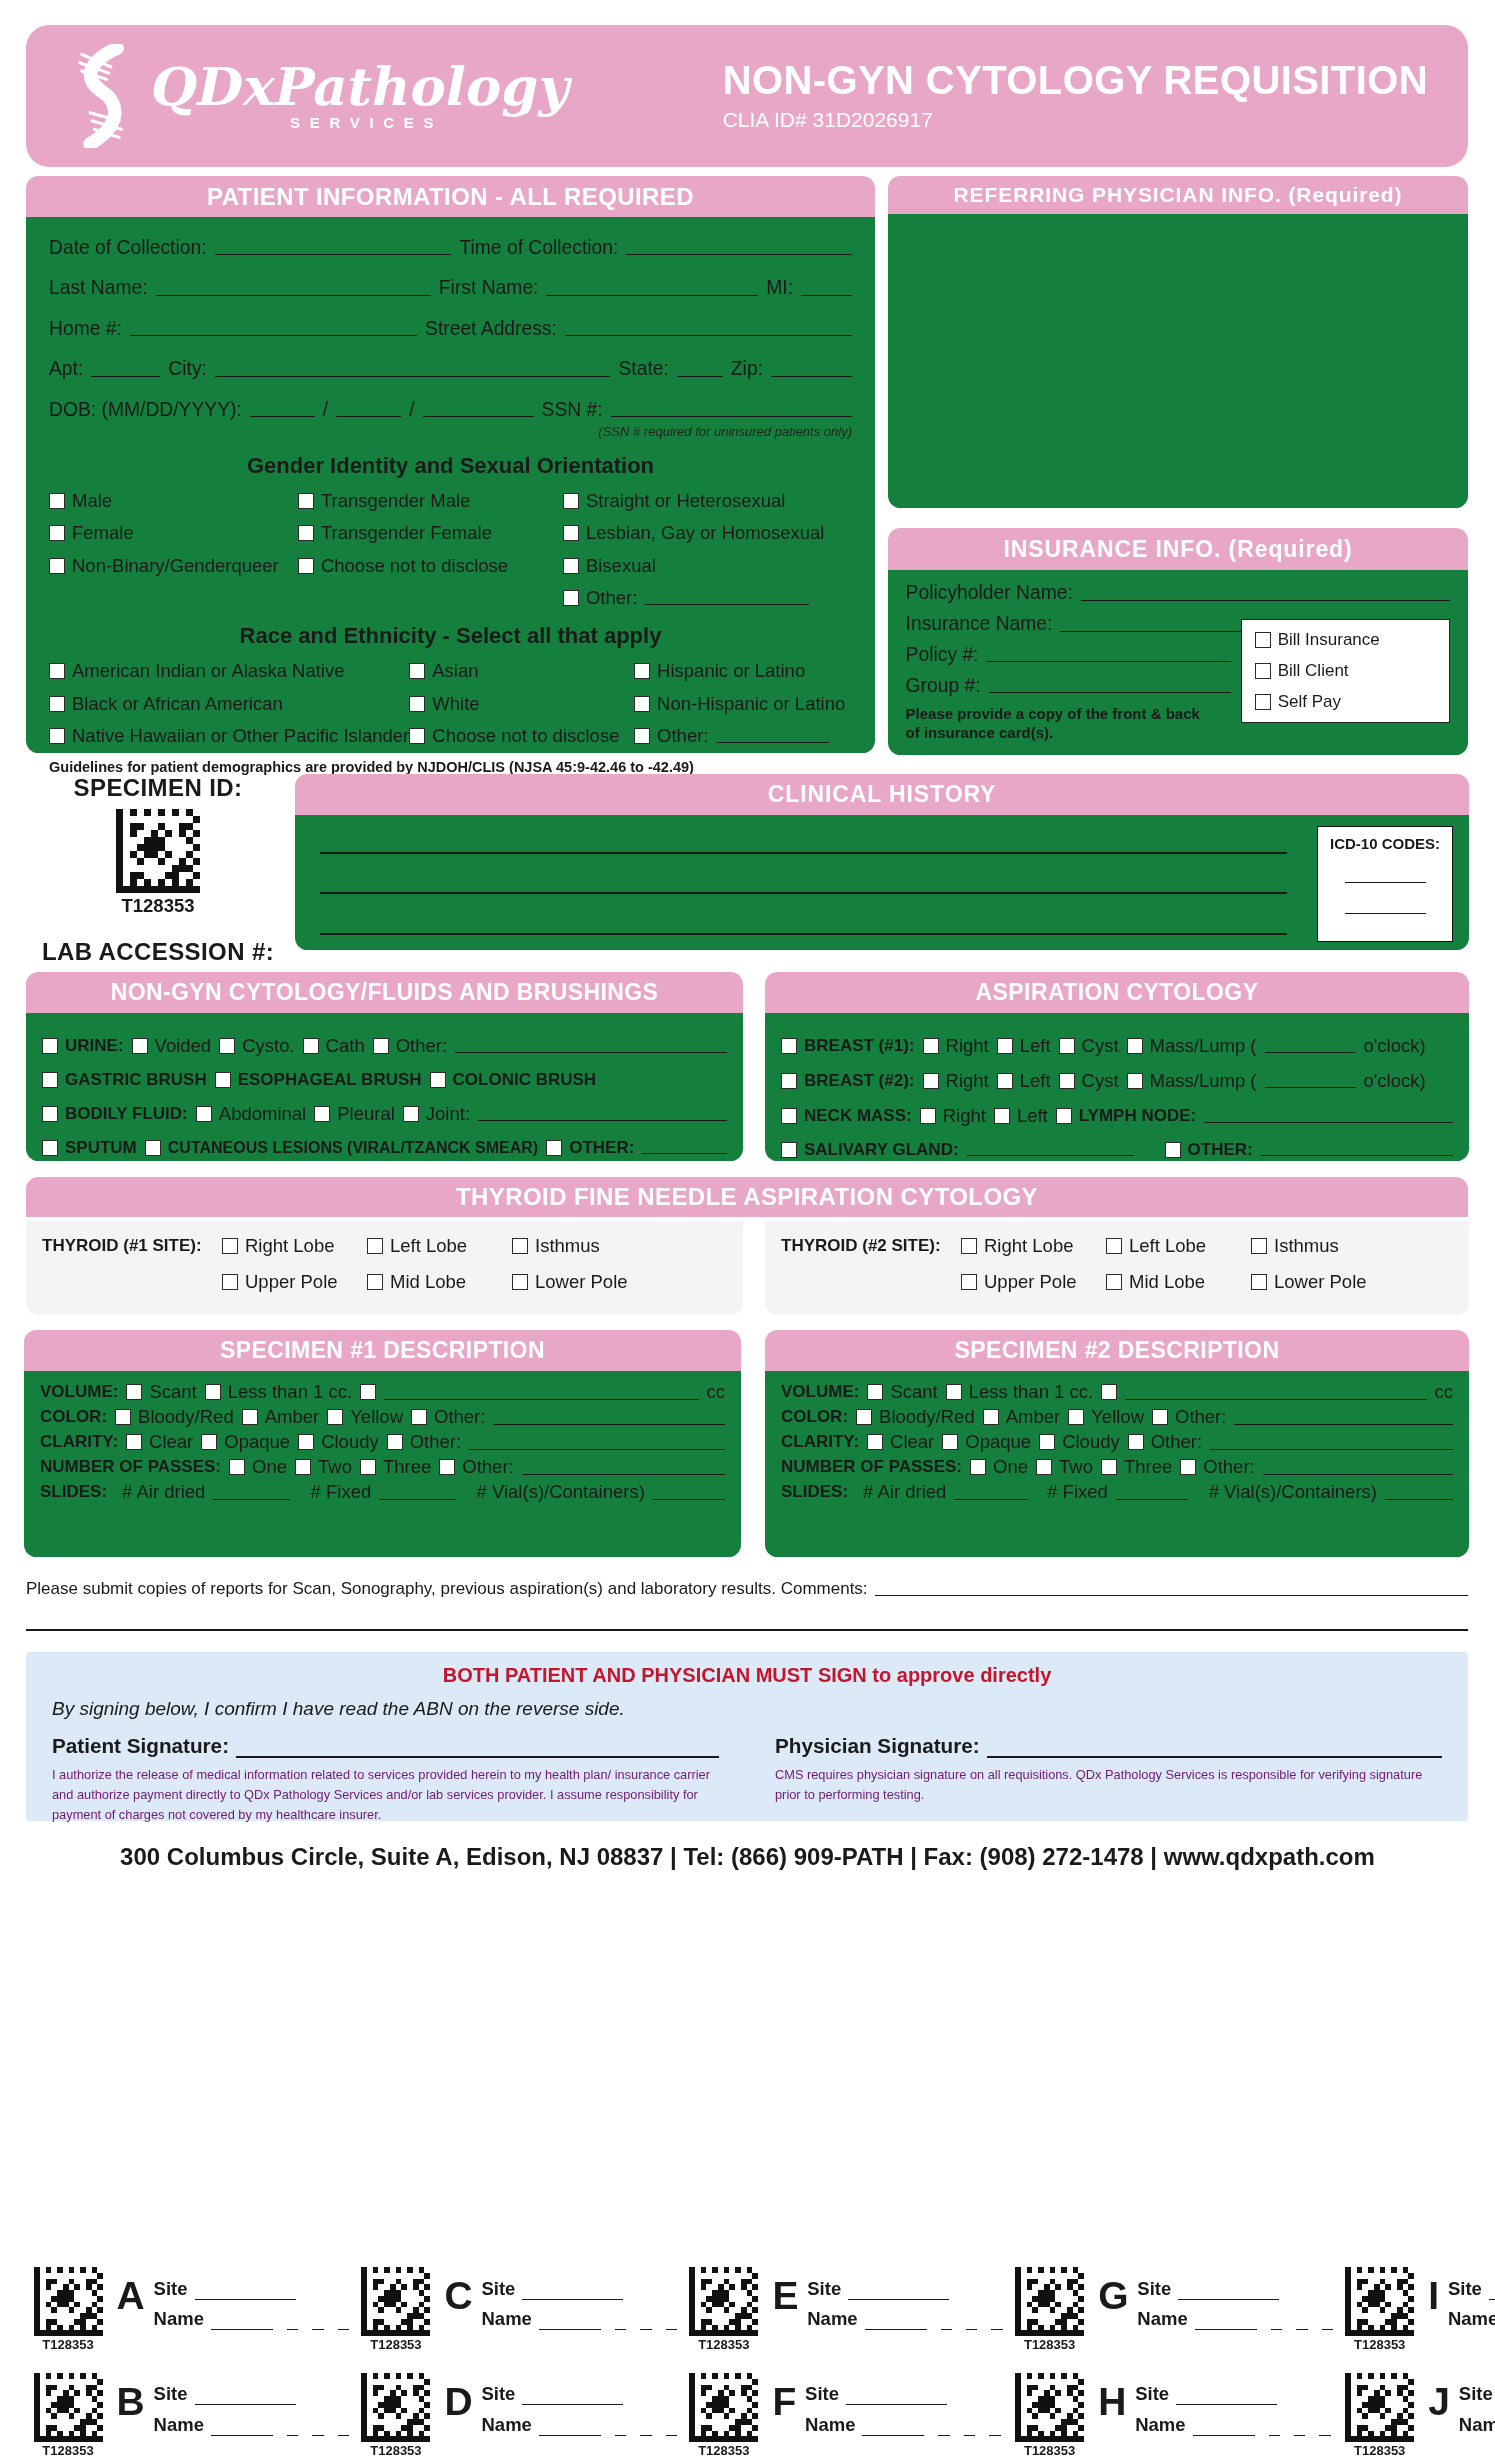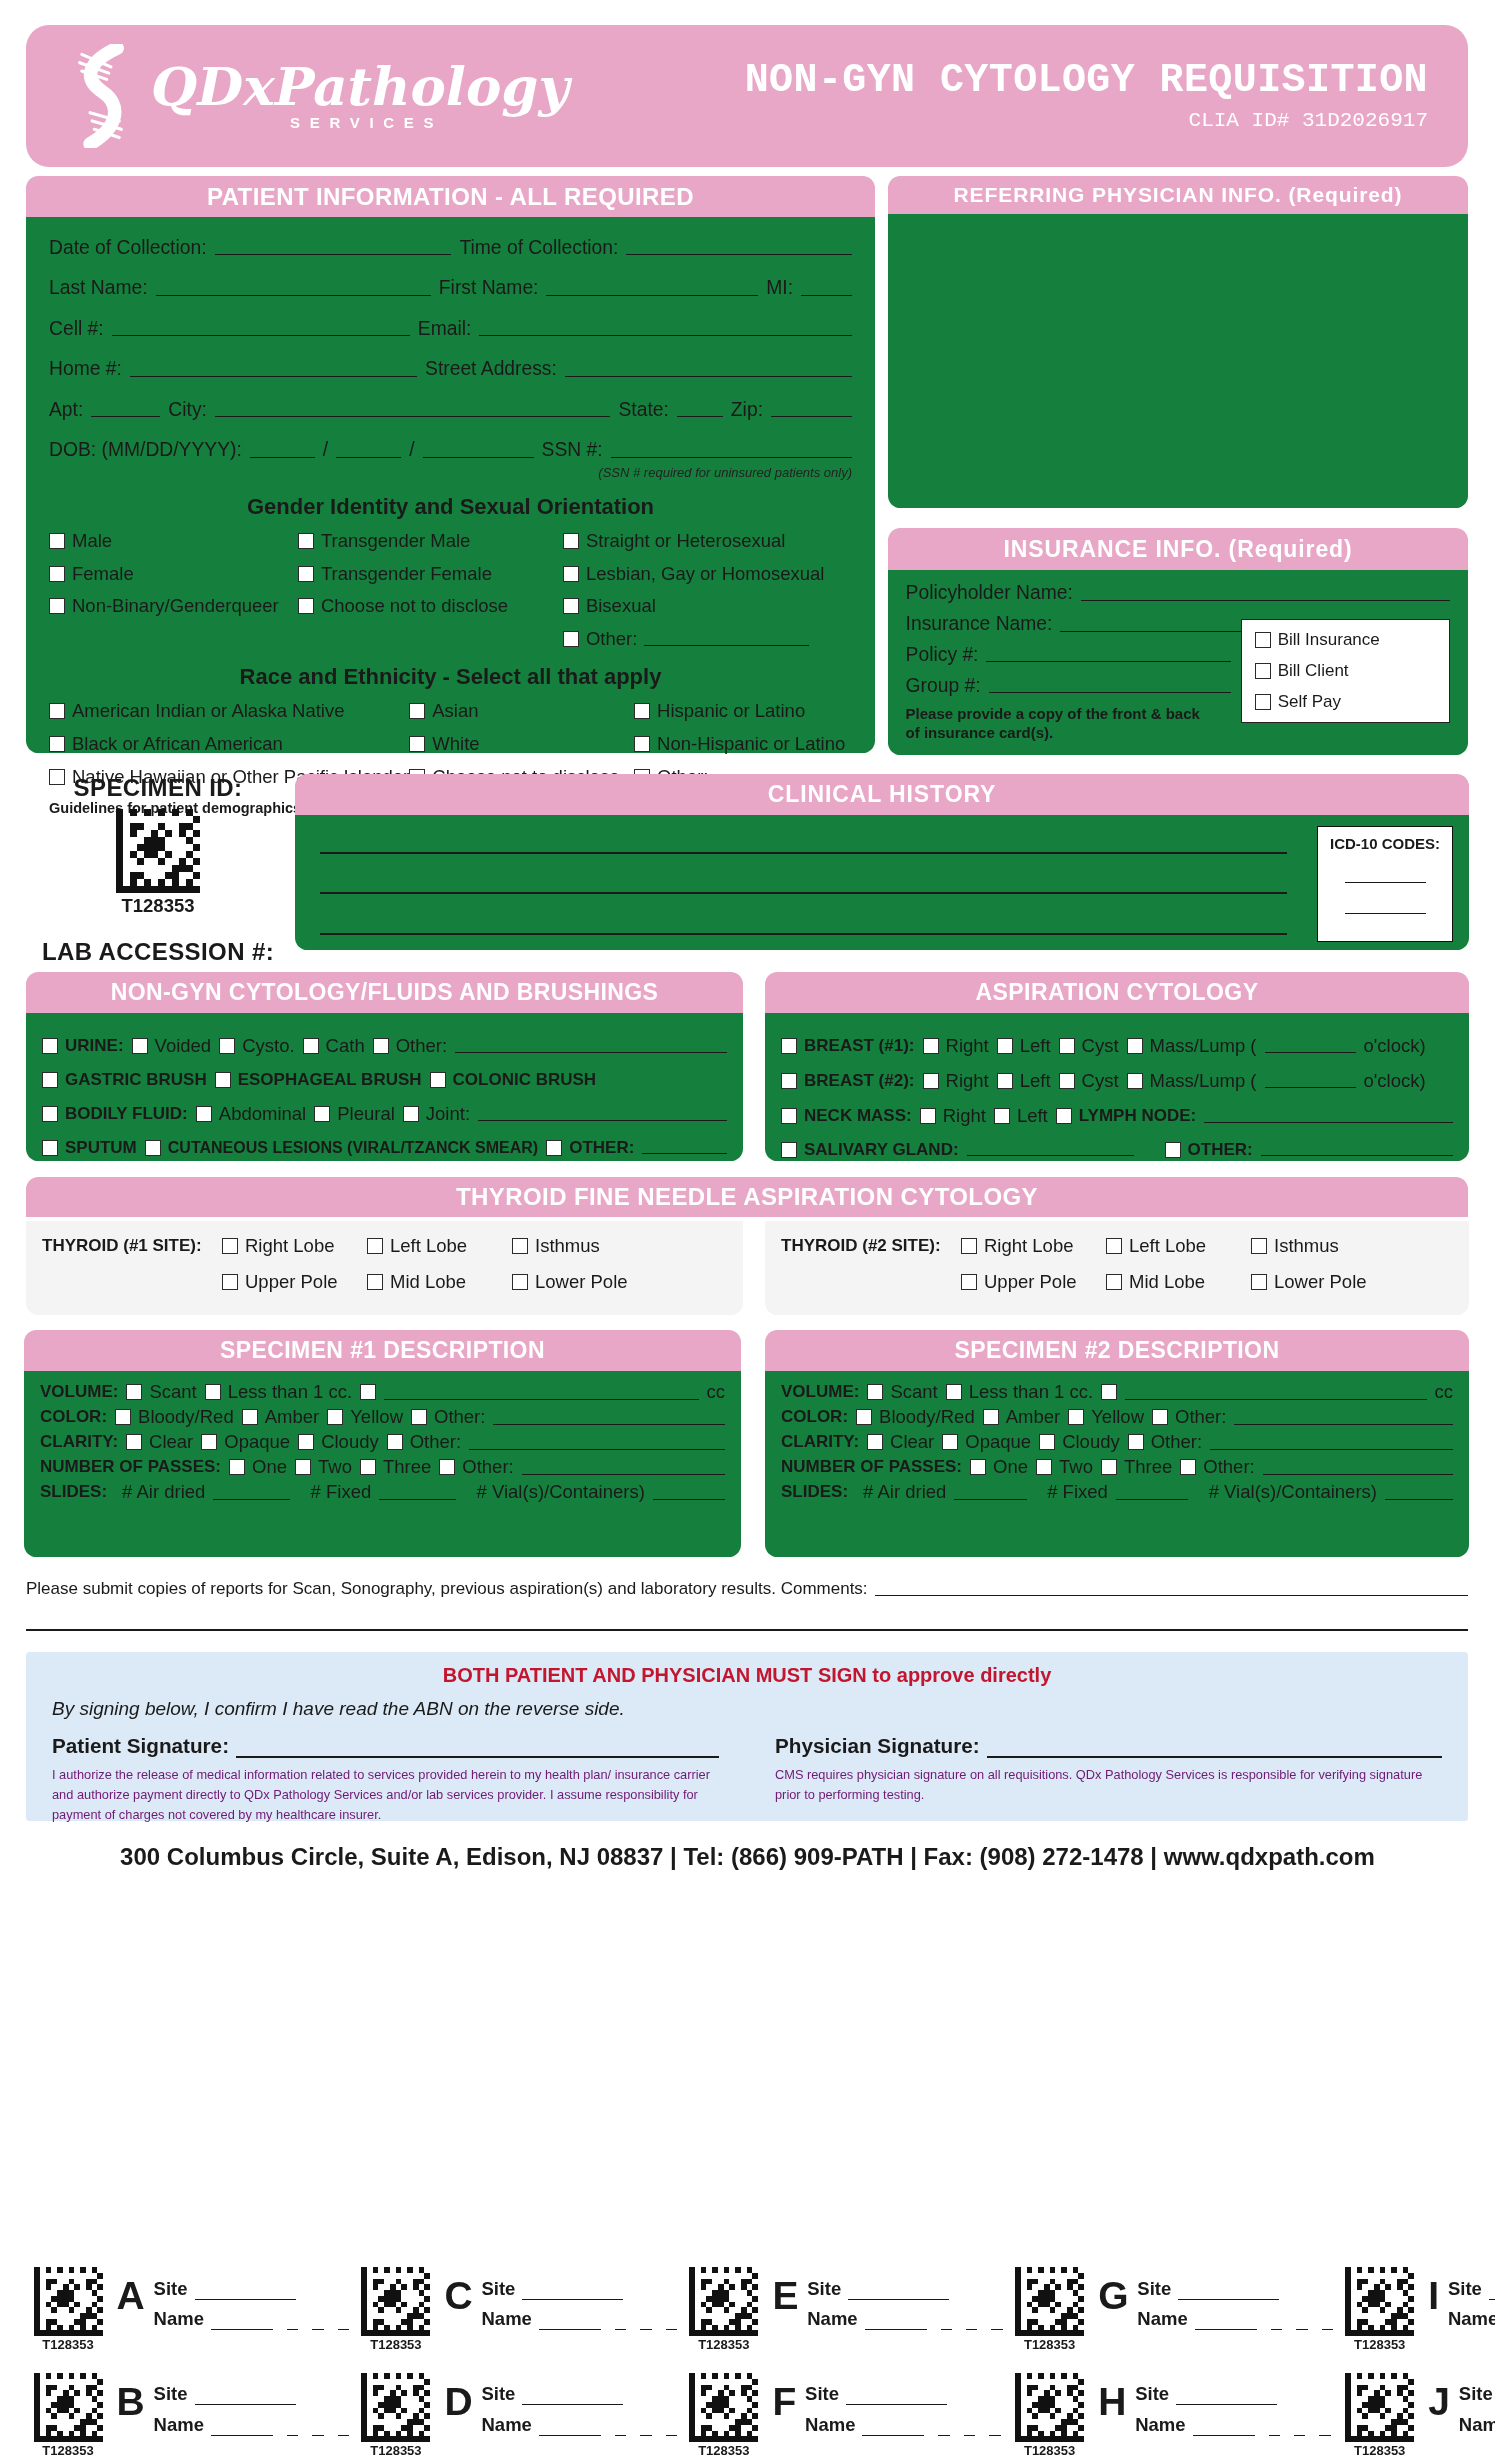--- a/index.html
+++ b/index.html
@@ -5,21 +5,21 @@
   html,body{margin:0;padding:0;background:#ffffff;}
   .page{position:relative;width:1495px;height:2462px;background:#fff;font-family:"Liberation Sans",sans-serif;color:#1a1a1a;overflow:hidden;}
 
   
   .banner{position:absolute;left:26px;top:24.6px;width:1442px;height:142px;background:#E8A7C7;border-radius:23px;display:flex;align-items:center;justify-content:space-between;padding:0 40px;box-sizing:border-box;}
   .brand{display:flex;align-items:center;gap:16px;}
   .logo svg{display:block;}
   .brandtext{display:flex;flex-direction:column;}
   .brandname{font-family:"DejaVu Serif",serif;font-style:italic;font-weight:bold;color:#fff;font-size:53px;line-height:1;}
   .brandsub{color:#fff;font-size:15px;font-weight:bold;letter-spacing:9.7px;margin:1.8px 0 0 139px;}
-  .titleblock{text-align:right;font-family:Liberation Mono, monospace;}
+  .titleblock{}
   .formtitle{color:#fff;font-weight:bold;font-size:40px;letter-spacing:0.4px;line-height:1.05;}
   .clia{color:#fff;font-size:21px;margin-top:7px;}
 
   
   .sec{position:absolute;box-sizing:border-box;}
   .sec-head{background:#E8A7C7;color:#fff;font-weight:bold;text-align:center;border-radius:12.3px 12.3px 0 0;display:flex;align-items:center;justify-content:center;letter-spacing:0.4px;}
   .sec-body{background:#15803d;border-radius:0 0 12.3px 12.3px;box-sizing:border-box;position:relative;}
 
   .lb{font-size:19.3px;white-space:nowrap;}
   .fr{display:flex;align-items:center;gap:8px;}
@@ -177,26 +177,20 @@
         <span class="lb">Time of Collection:</span>
         <span class="ln lnf"></span>
       </div>
       <div class="fr">
         <span class="lb">Last Name:</span>
         <span class="ln lnf" style="flex:1.3"></span>
         <span class="lb">First Name:</span>
         <span class="ln lnf"></span>
         <span class="lb">MI:</span>
         <span class="ln" style="width:51px"></span>
-      </div>
-      <div class="fr">
-        <span class="lb">Cell #:</span>
-        <span class="ln lnf"></span>
-        <span class="lb">Email:</span>
-        <span class="ln lnf" style="flex:1.25"></span>
       </div>
       <div class="fr">
         <span class="lb">Home #:</span>
         <span class="ln lnf"></span>
         <span class="lb">Street Address:</span>
         <span class="ln lnf"></span>
       </div>
       <div class="fr">
         <span class="lb">Apt:</span>
         <span class="ln" style="width:69px"></span>

